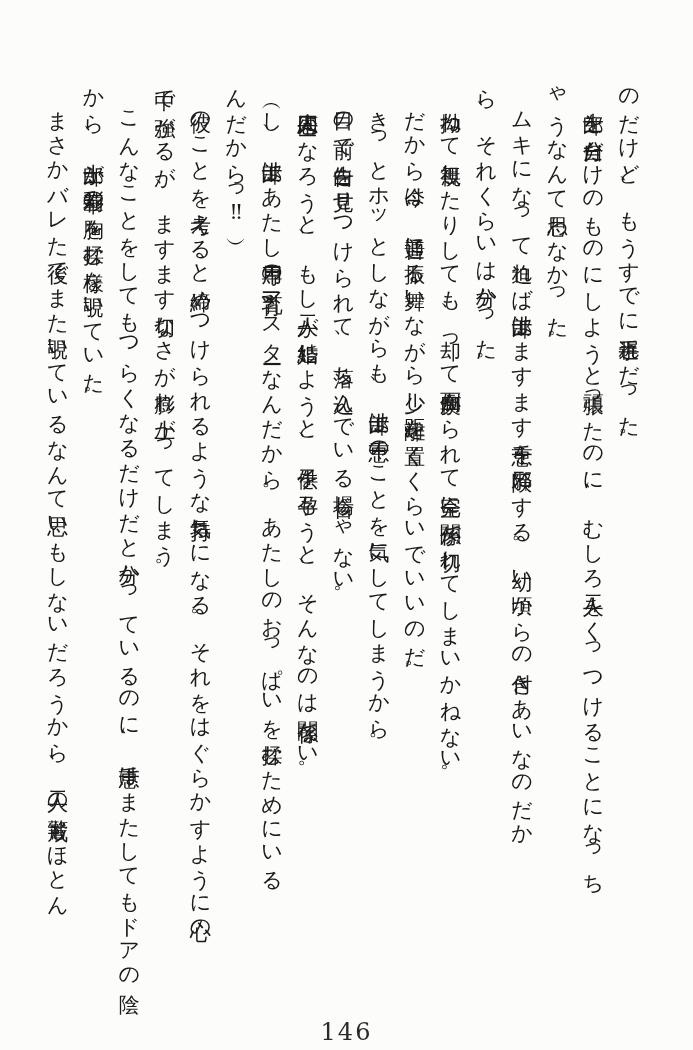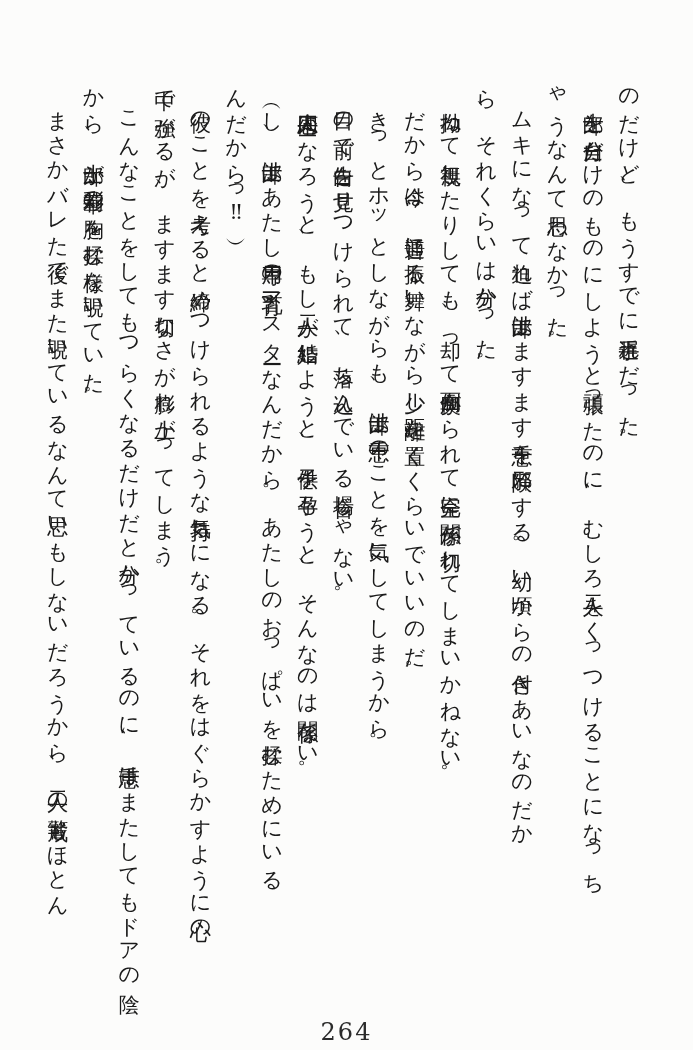--- a/index.html
+++ b/index.html
@@ -58,14 +58,14 @@
     <div class="text-line">　目の前で告白を見せつけられて、落ち込んでいる場合じゃない。</div>
     <div class="text-line">　恋人同士になろうと、もし二人が結婚しようと、子供を孕もうと、そんなのは関係ない。</div>
     <div class="text-line">　（し、士郎はあたし専用の育乳マスターなんだから。あたしのおっぱいを揉むためにいる</div>
     <div class="text-line">んだからっ‼）</div>
     <div class="text-line">　彼のことを考えると締めつけられるような気持ちになる。それをはぐらかすように心の</div>
     <div class="text-line">中で強がるが、ますます切なさが膨れ上がってしまう。</div>
     <div class="text-line">　こんなことをしてもつらくなるだけだと分かっているのに、千恵はまたしてもドアの陰</div>
     <div class="text-line">から、士郎が彩莉華の胸を揉む様を覗いていた。</div>
     <div class="text-line">　まさかバレた後でまた覗いているなんて思いもしないだろうから、二人の警戒もほとん</div>
   </div>
-  <div class="page-number">264</div>
+  <div class="page-number">146</div>
 </div>
 
 </body></html>

